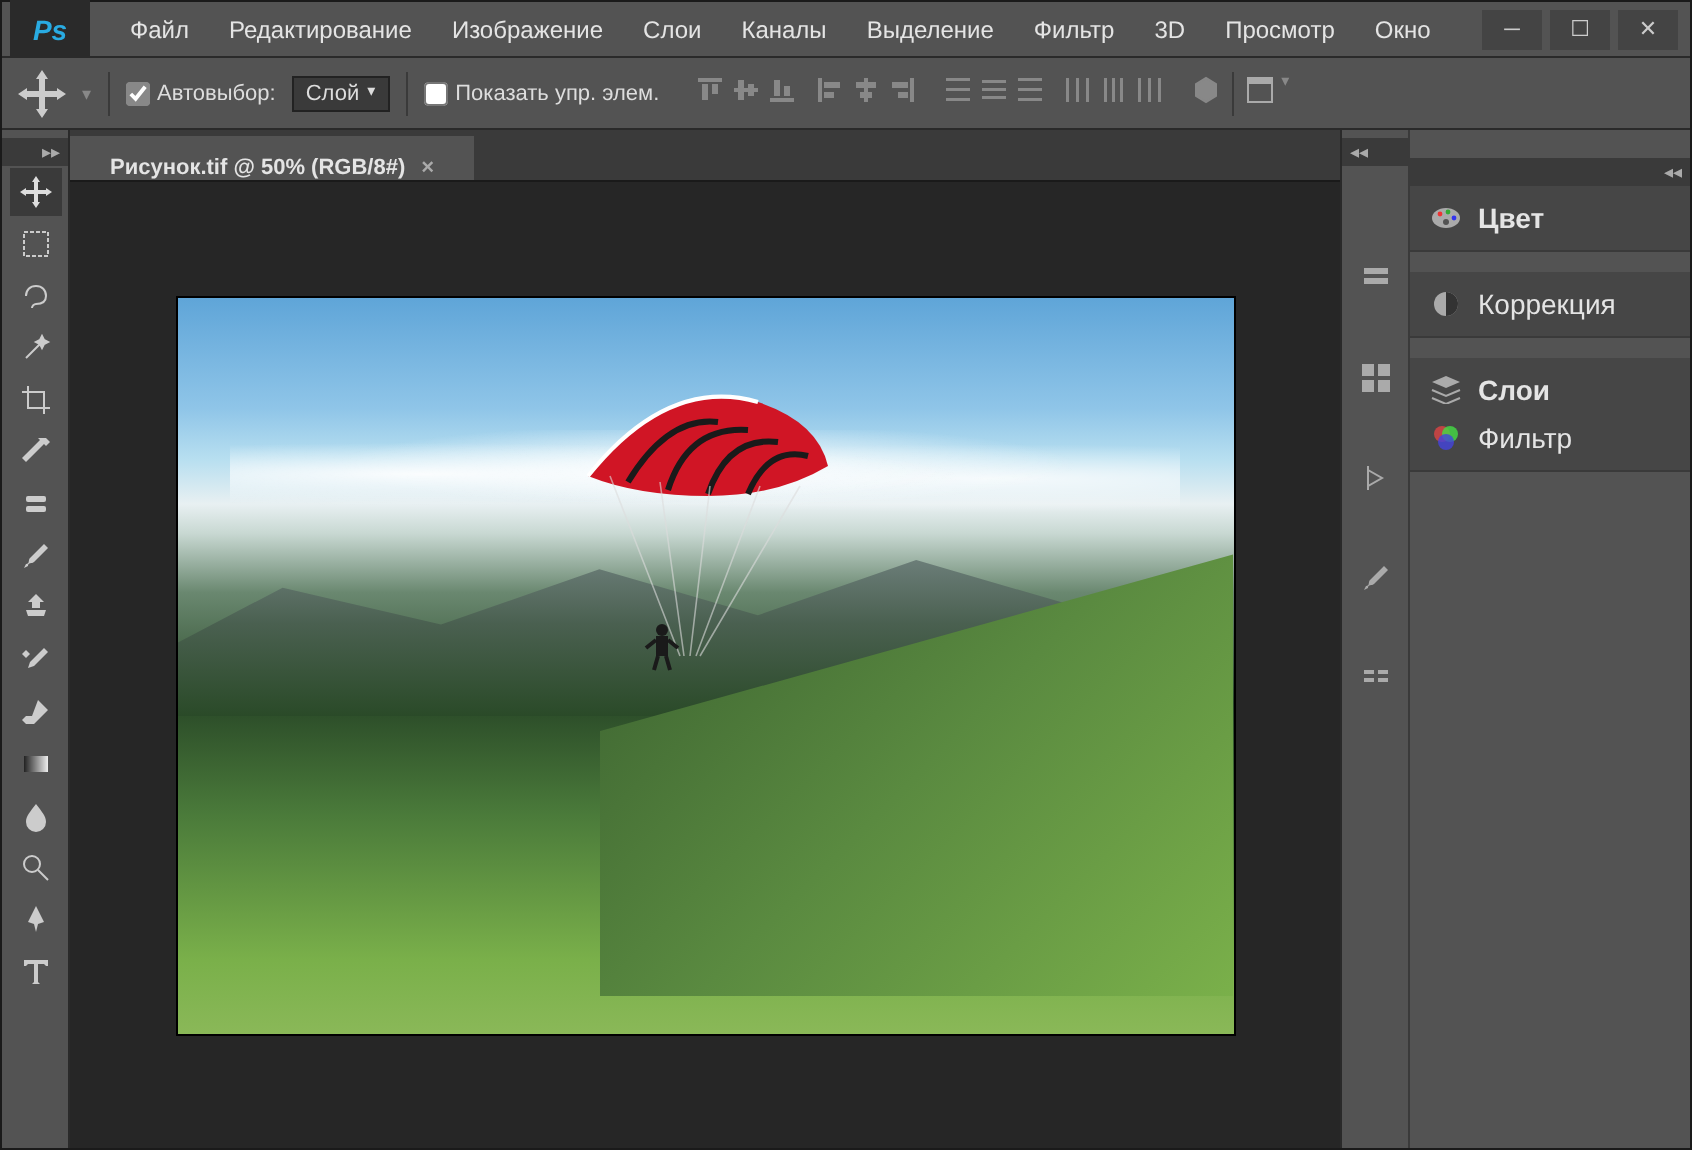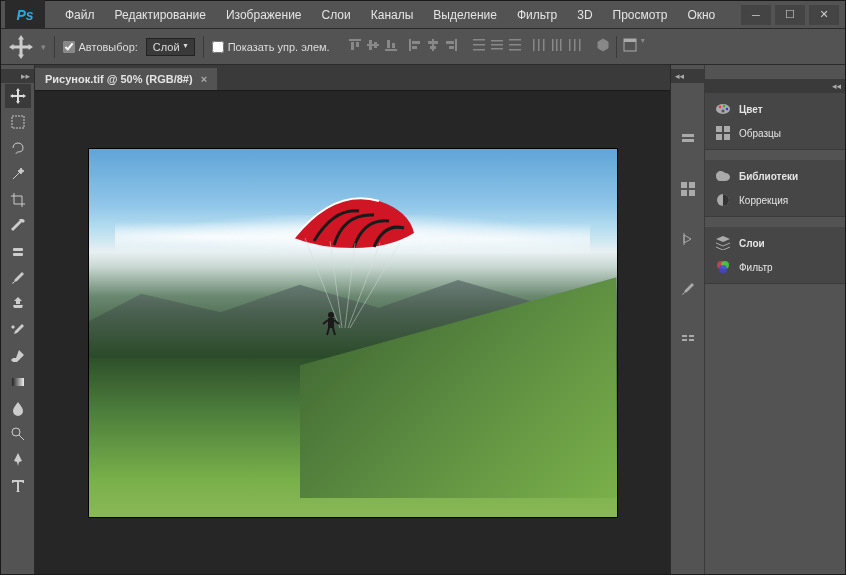--- a/index.html
+++ b/index.html
@@ -19,38 +19,38 @@
 .select { background: #3a3a3a; color: #ddd; font-size: 11px; padding: 2px 6px; border: 1px solid #222; display: flex; gap: 4px; }
 .align-btn { width: 18px; height: 18px; display: flex; align-items: center; justify-content: center; }
 .align-btn svg { width: 14px; height: 14px; }
 .body-area { flex: 1; display: flex; background: #333; overflow: hidden; }
 .toolbox { width: 34px; background: #535353; display: flex; flex-direction: column; align-items: center; padding-top: 4px; border-right: 1px solid #2a2a2a; }
 .tool { width: 26px; height: 24px; display: flex; align-items: center; justify-content: center; color: #ccc; margin: 1px 0; position: relative; }
 .tool.active { background: #3a3a3a; }
 .tool svg { width: 16px; height: 16px; }
 .doc-area { flex: 1; display: flex; flex-direction: column; background: #262626; }
 .tabstrip { height: 26px; background: #3a3a3a; display: flex; align-items: flex-end; border-bottom: 1px solid #1a1a1a; }
-.doc-tab { height: 22px; background: #535353; display: flex; align-items: center; padding: 0 10px; color: #e4e4e4; font-size: 11px; font-weight: bold; gap: 8px; }
+.doc-tab { height: 22px; background: #535353; display: flex; align-items: flex-end; padding: 0 20px; color: #e4e4e4; font-size: 11px; font-weight: bold; gap: 8px; }
 .doc-tab .close { color: #aaa; font-size: 11px; }
 .canvas-wrap { flex: 1; display: flex; align-items: center; justify-content: center; background: #262626; padding: 12px; }
 .canvas { width: 530px; height: 370px; background: linear-gradient(to bottom, #5fa5d8 0%, #8fc5e8 15%, #b8dff0 22%, #e8f0f2 28%, #c8d8d2 32%, #6a8870 40%, #2a4a28 55%, #4a7a3a 70%, #7ab04a 90%, #8ab858 100%); position: relative; overflow: hidden; border: 1px solid #000; }
 .mountains { position: absolute; top: 32%; left: 0; right: 0; height: 25%; background: linear-gradient(to bottom, #7a8a8a 0%, #4a6050 50%, #2a4a28 100%); clip-path: polygon(0 60%, 10% 30%, 25% 50%, 40% 20%, 55% 45%, 70% 15%, 85% 40%, 100% 25%, 100% 100%, 0 100%); }
 .hill { position: absolute; top: 35%; right: 0; width: 60%; height: 60%; background: linear-gradient(135deg, #3a6030 0%, #5a8a40 50%, #7ab04a 100%); clip-path: polygon(0 40%, 100% 0, 100% 100%, 0 100%); }
 .clouds { position: absolute; top: 18%; left: 5%; right: 5%; height: 12%; background: radial-gradient(ellipse at 20% 50%, rgba(255,255,255,0.9) 0%, transparent 50%), radial-gradient(ellipse at 50% 40%, rgba(255,255,255,0.85) 0%, transparent 55%), radial-gradient(ellipse at 80% 55%, rgba(255,255,255,0.8) 0%, transparent 50%); }
 .parachute { position: absolute; top: 12%; left: 38%; width: 130px; height: 60px; }
 .parachute svg { width: 100%; height: 100%; }
 .person { position: absolute; top: 44%; left: 44%; width: 20px; height: 26px; }
 .lines { position: absolute; top: 23%; left: 40%; width: 110px; height: 100px; }
 .statusbar { height: 22px; background: #535353; display: flex; align-items: center; padding: 0 8px; color: #ddd; font-size: 11px; gap: 40px; }
 .right-rail { display: flex; background: #535353; border-left: 1px solid #2a2a2a; }
 .icon-col { width: 34px; display: flex; flex-direction: column; align-items: center; padding-top: 20px; gap: 30px; border-right: 1px solid #3a3a3a; }
 .icon-col .ic { width: 24px; height: 20px; display: flex; align-items: center; justify-content: center; color: #ccc; }
 .panel-col { width: 140px; display: flex; flex-direction: column; padding-top: 14px; }
 .panel-group { border-bottom: 1px solid #3a3a3a; padding: 4px 0; background: #464646;}
-.panel-tab { display: flex; align-items: center; gap: 8px; padding: 4px 10px; color: #e4e4e4; font-size: 10px; }
+.panel-tab { display: flex; align-items: center; gap: 8px; padding: 4px 10px; color: #e4e4e4; font-size: 14px; }
 .panel-tab.active { font-weight: bold; }
 .panel-tab .pic { width: 16px; height: 16px; display: flex; align-items: center; justify-content: center; }
 .collapse-arrows { height: 14px; background: #3a3a3a; display:flex; align-items:center; padding: 0 4px; color:#aaa; font-size: 9px;}
 .collapse-arrows.right { justify-content: flex-end;}
 .top-align-icons { display:flex; gap:0; margin-left: 8px;}
 .top-align-icons svg { fill:#aaa; }
 </style>
 </head>
 <body>
 
@@ -372,42 +372,23 @@
                 <svg width="16" height="12" viewBox="0 0 16 12">
                   <ellipse cx="8" cy="6" rx="7" ry="5" fill="#aaa"></ellipse>
                   <circle cx="5" cy="4" r="1.2" fill="#e33"></circle>
                   <circle cx="9" cy="3" r="1.2" fill="#3a3"></circle>
                   <circle cx="12" cy="6" r="1.2" fill="#33e"></circle>
                   <circle cx="8" cy="8" r="1.5" fill="#535353"></circle>
                 </svg>
               </span>
               <span>Цвет</span>
             </div>
-          <div class="panel-tab">
-              <span class="pic">
-                <svg width="14" height="14" viewBox="0 0 14 14">
-                  <rect x="0" y="0" width="6" height="6" fill="#aaa"></rect>
-                  <rect x="8" y="0" width="6" height="6" fill="#aaa"></rect>
-                  <rect x="0" y="8" width="6" height="6" fill="#aaa"></rect>
-                  <rect x="8" y="8" width="6" height="6" fill="#aaa"></rect>
-                </svg>
-              </span>
-              <span>Образцы</span>
-            </div>
         </div>
         <div style="height:10px"></div>
         <div class="panel-group">
-          <div class="panel-tab active">
-              <span class="pic">
-                <svg width="16" height="12" viewBox="0 0 16 12">
-                  <path d="M1 6c0-3 2-5 5-5 2 0 3 1 4 2 3 0 5 2 5 4s-2 4-5 4H5c-2 0-4-2-4-5z" fill="#aaa"></path>
-                </svg>
-              </span>
-              <span>Библиотеки</span>
-            </div>
           <div class="panel-tab">
               <span class="pic">
                 <svg width="14" height="14" viewBox="0 0 14 14">
                   <circle cx="7" cy="7" r="6" fill="#aaa"></circle>
                   <path d="M7 1a6 6 0 010 12z" fill="#333"></path>
                 </svg>
               </span>
               <span>Коррекция</span>
             </div>
         </div>

